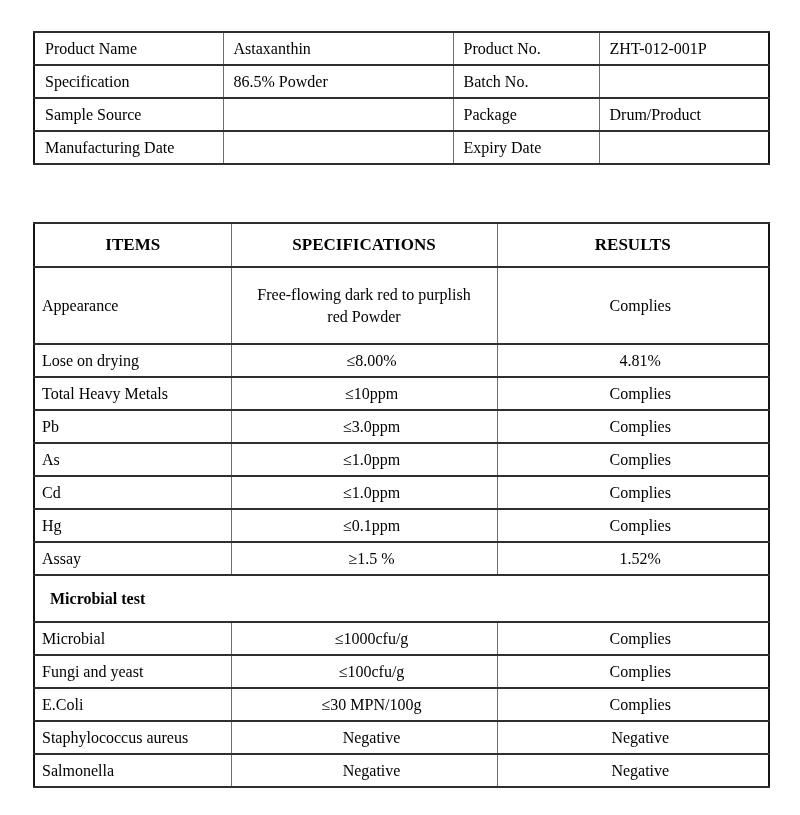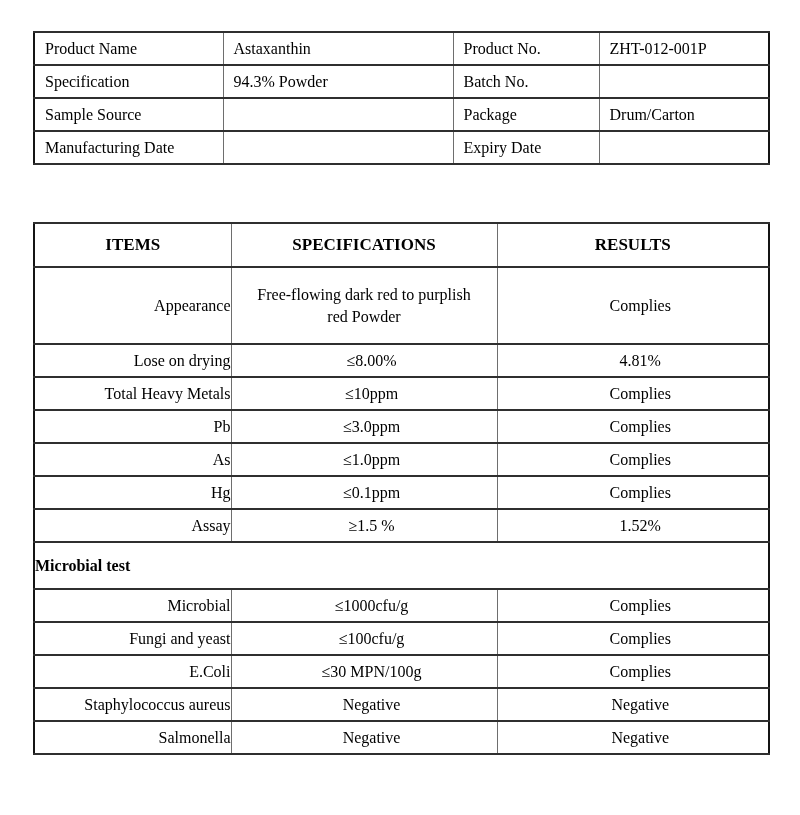--- a/index.html
+++ b/index.html
@@ -55,30 +55,30 @@
   .spec-table col.c3 { width: 272px; }
   .spec-table tr { height: 33px; border-radius: 18px; }
   .spec-table tr.header-row { height: 44px; }
   .spec-table tr.tall-row { height: 46px; }
   .spec-table tr.section-row { height: 47px; }
   .spec-table th {
     font-weight: bold;
     font-size: 17px;
     text-align: center;
   }
-  .spec-table td.item-cell { text-align: right; padding-left: 7px; }
+  .spec-table td.item-cell { text-align: left; padding-left: 7px; }
   .spec-table td.center-cell { text-align: center; padding-left: 15px; }
   .spec-table td.wrap-cell {
     white-space: normal;
     line-height: 1.35;
     padding: 16px 14px;
   }
   .spec-table td.section-cell {
     text-align: left;
-    padding-left: 0;
+    padding-left: 15px;
     font-weight: bold;
   }
 </style>
 </head>
 <body>
 
 <div class="page">
 
   <table class="info-table">
     <colgroup>
@@ -89,29 +89,29 @@
       </colgroup>
     <tbody>
         <tr>
       <td>Product Name</td>
       <td>Astaxanthin</td>
       <td>Product No.</td>
       <td>ZHT-012-001P</td>
     </tr>
     <tr>
       <td>Specification</td>
-      <td>94.3% Powder</td>
+      <td>86.5% Powder</td>
       <td>Batch No.</td>
       <td></td>
     </tr>
     <tr>
       <td>Sample Source</td>
       <td></td>
       <td>Package</td>
-      <td>Drum/Carton</td>
+      <td>Drum/Product</td>
     </tr>
     <tr>
       <td>Manufacturing Date</td>
       <td></td>
       <td>Expiry Date</td>
       <td></td>
     </tr>
   </tbody>
     </table>
 
@@ -146,20 +146,25 @@
       <td class="item-cell">Pb</td>
       <td class="center-cell">≤3.0ppm</td>
       <td class="center-cell">Complies</td>
     </tr>
     <tr>
       <td class="item-cell">As</td>
       <td class="center-cell">≤1.0ppm</td>
       <td class="center-cell">Complies</td>
     </tr>
     <tr>
+      <td class="item-cell">Cd</td>
+      <td class="center-cell">≤1.0ppm</td>
+      <td class="center-cell">Complies</td>
+    </tr>
+    <tr>
       <td class="item-cell">Hg</td>
       <td class="center-cell">≤0.1ppm</td>
       <td class="center-cell">Complies</td>
     </tr>
     <tr>
       <td class="item-cell">Assay</td>
       <td class="center-cell">≥1.5 %</td>
       <td class="center-cell">1.52%</td>
     </tr>
     <tr class="section-row">

